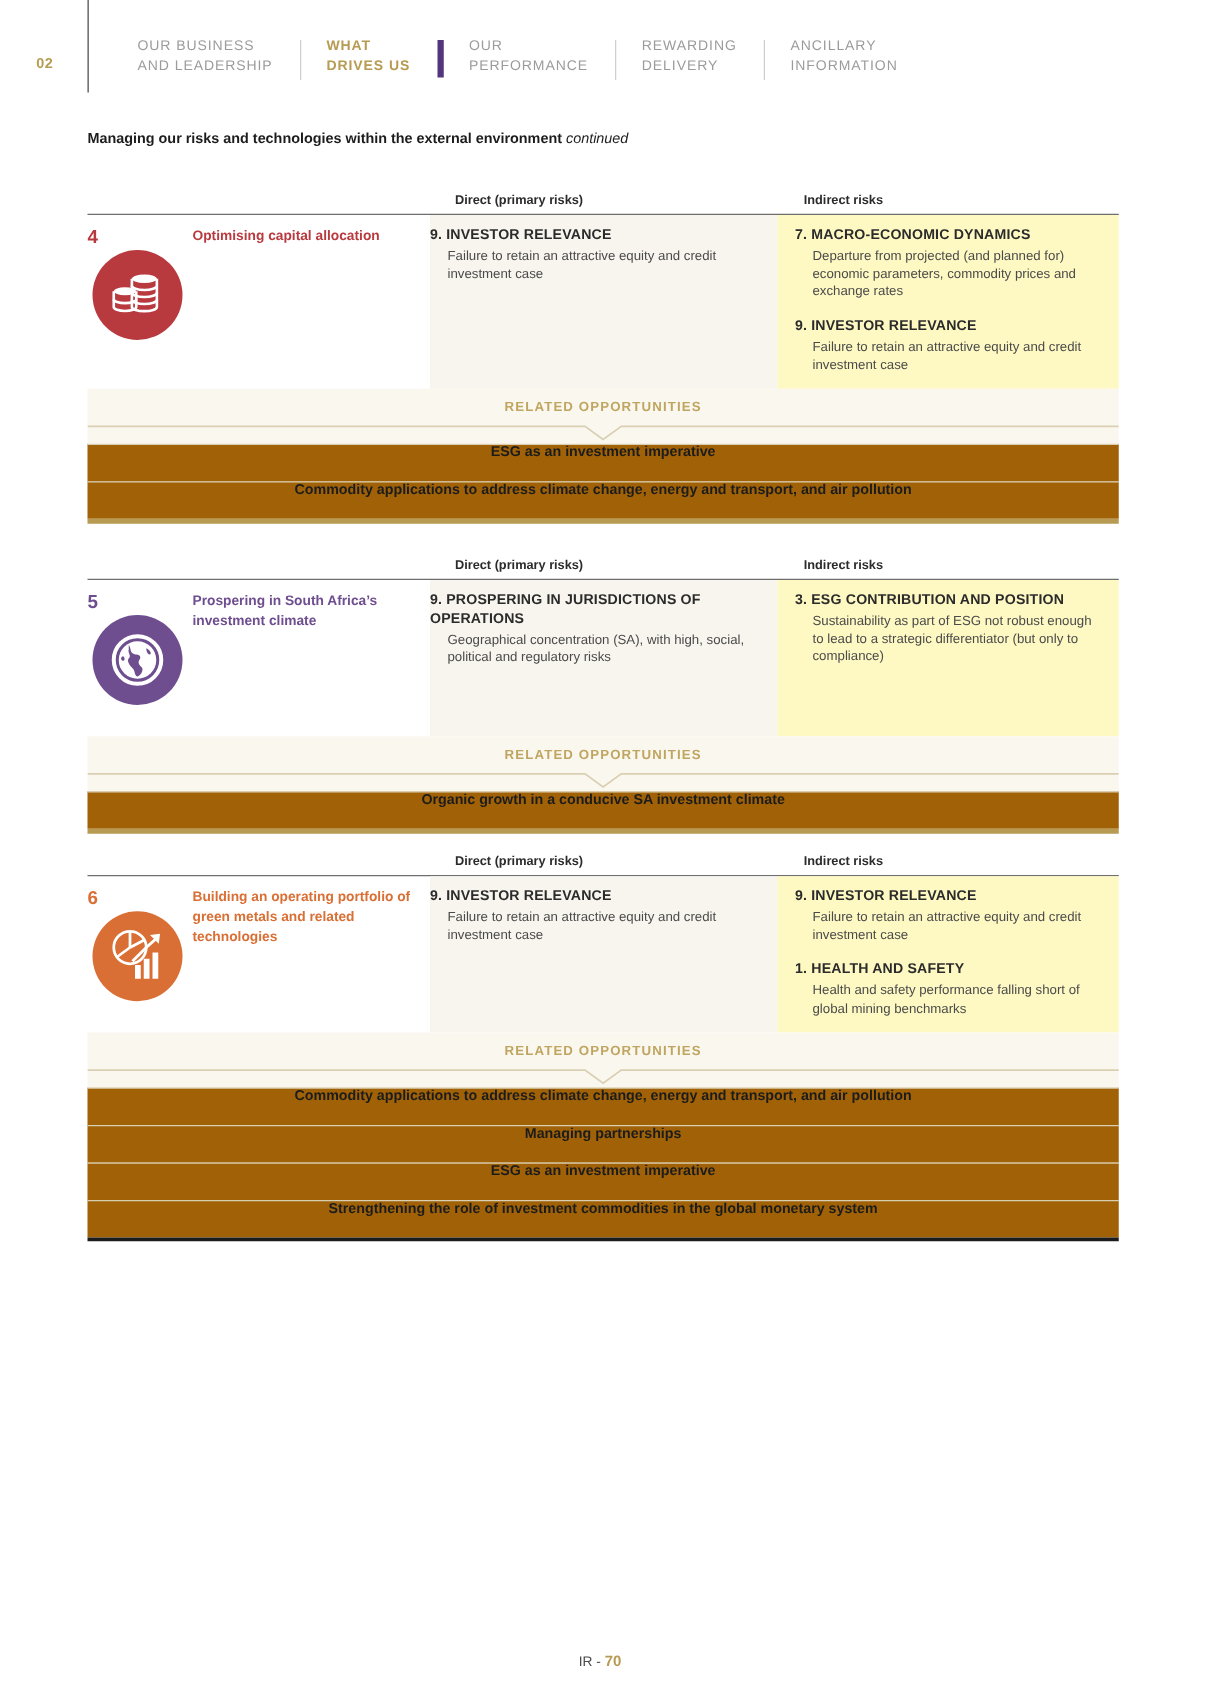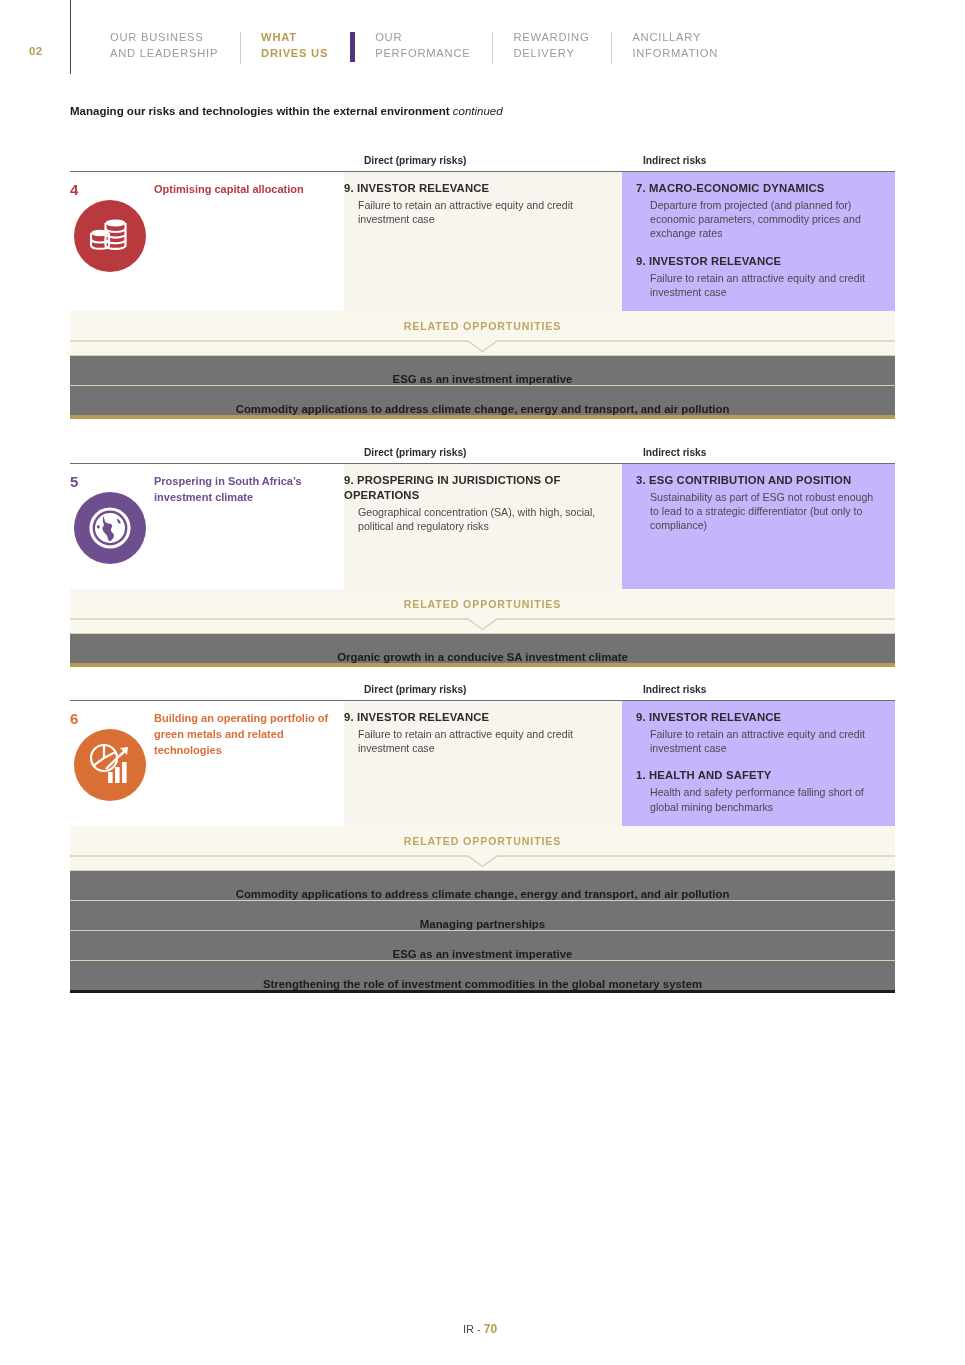--- a/index.html
+++ b/index.html
@@ -38,32 +38,32 @@
 
   .riskrow{position:relative;display:flex;min-height:125px;}
   .col-num{width:84px;flex:0 0 84px;position:relative;}
   .rnum{font-size:15px;font-weight:bold;line-height:1;padding-top:10px;}
   .icon-wrap{position:absolute;left:4px;top:28px;width:72px;height:72px;border-radius:50%;
              display:flex;align-items:center;justify-content:center;}
   .icon-wrap svg{display:block;}
   .col-theme{width:190px;flex:0 0 190px;padding-top:9px;}
   .theme-txt{font-size:11px;font-weight:bold;line-height:16px;}
   .col-direct{width:278px;flex:0 0 278px;background:#f8f5ee;padding:9px 14px 12px 0;box-sizing:border-box;}
-  .col-indirect{width:273px;flex:0 0 273px;background:#c4b5fd;padding:9px 16px 12px 14px;box-sizing:border-box;}
+  .col-indirect{width:273px;flex:0 0 273px;background:#fef9c3;padding:9px 16px 12px 14px;box-sizing:border-box;}
   .rtitle{font-size:11.3px;font-weight:bold;color:#2b2b2b;line-height:15px;letter-spacing:.15px;}
   .rdesc{font-size:10.6px;color:#4a4a4a;line-height:14.2px;margin:2px 0 0 14px;}
   .rgroup+.rgroup{margin-top:13px;}
 
   
   .opp-head{position:relative;height:44px;background:#faf7ef;}
   .opp-head .lbl{position:absolute;left:0;right:0;top:9px;text-align:center;font-size:10.6px;
                  font-weight:bold;letter-spacing:.9px;color:#bfa55f;}
   .opp-chev{position:absolute;left:0;top:28px;width:100%;height:14px;}
-  .opp-row{height:29px;display:flex;align-items:flex-end;justify-content:center;
-           border-top:1px solid #d9cfb2;background:#737373;}
+  .opp-row{height:29px;display:flex;align-items:flex-start;justify-content:center;
+           border-top:1px solid #d9cfb2;background:#a16207;}
   .opp-row .t{font-size:11.4px;font-weight:bold;color:#1c1c1c;}
   .opp-end{height:4px;background:#b79b52;}
   .opp-end.dark{height:3px;background:#1c1c1c;}
 
   
   .footer{position:absolute;left:0;top:1322px;width:960px;text-align:center;font-size:11px;color:#4a4a4a;}
   .footer .pg{color:#b79b52;font-weight:bold;font-size:12px;}
 </style>
 </head>
 <body>

